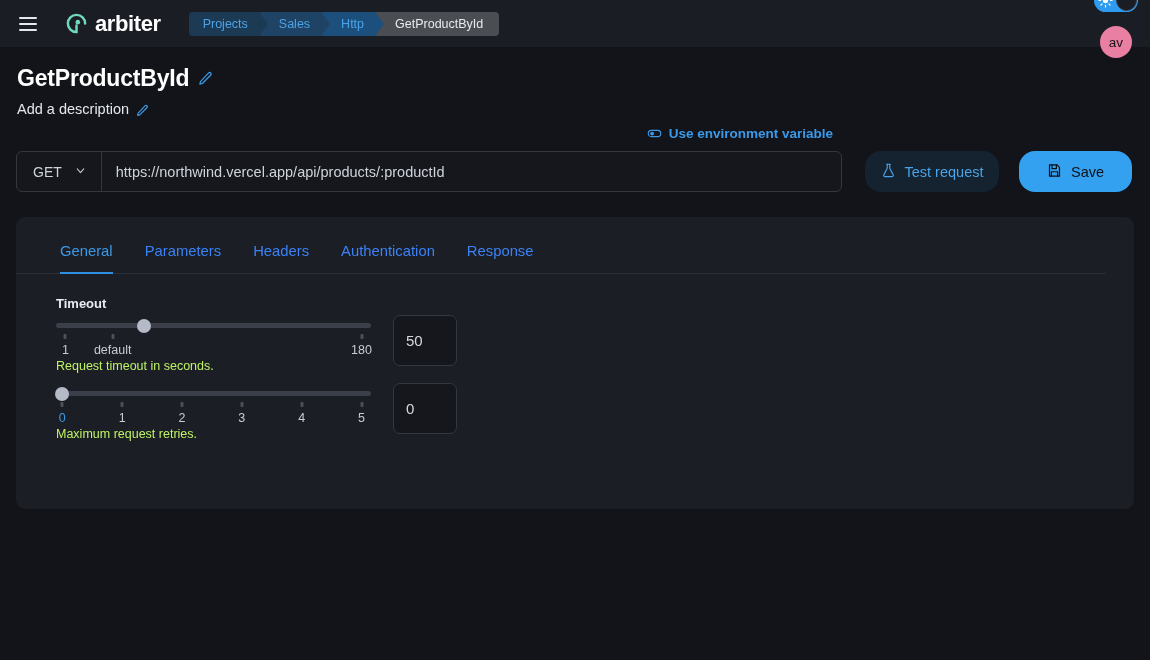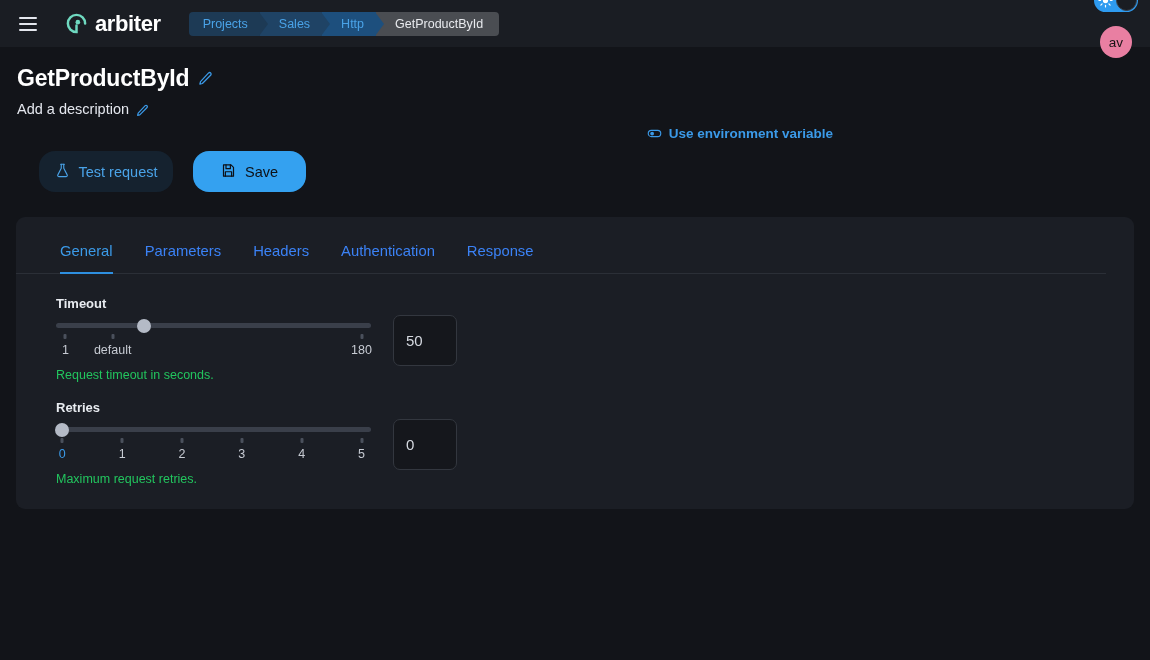--- a/index.html
+++ b/index.html
@@ -203,21 +203,21 @@
   }
   .ticks {
     position: relative; height: 16px; margin-top: 15px;
   }
   .tick {
     position: absolute; font-size: 12.5px; color: #c7cbd3;
     transform: translateX(-50%); white-space: nowrap;
   }
   .tick.hl { color: #3b9ae8; }
   .helper {
-    font-size: 12.5px; color: #22c55e; margin-top: 9px;
+    font-size: 12.5px; color: #bef264; 
   }
   .numbox {
     width: 64px; height: 51px; margin-left: 22px; margin-top: -8px;
     background: #15171c; border: 1px solid #33373f; border-radius: 7px;
     color: #d5d9e0; font-size: 15px;
     padding: 0 12px; outline: none;
     font-family: "Liberation Sans", sans-serif;
   }
 </style>
 </head>
@@ -290,20 +290,31 @@
   <div class="env-btn">
     <svg width="15" height="15" viewBox="0 0 24 24">
       <rect x="2" y="7" width="20" height="10" rx="5" fill="none" stroke="#3b9ae8" stroke-width="1.8"></rect>
       <circle cx="8.2" cy="12" r="3" fill="#3b9ae8"></circle>
     </svg>
     <span>Use environment variable</span>
   </div>
 </div>
 
 <div class="urlrow">
+  <div class="urlbox">
+    <div class="method">
+      <span>GET</span>
+      <span class="chev">
+        <svg width="13" height="13" viewBox="0 0 24 24" fill="none" stroke="#b9bec7" stroke-width="2.2" stroke-linecap="round" stroke-linejoin="round">
+          <polyline points="6 9 12 16 18 9"></polyline>
+        </svg>
+      </span>
+    </div>
+    <input class="urlinput" type="text" value="https://northwind.vercel.app/api/products/:productId" style="">
+  </div>
 
   <button class="btn btn-test">
     <span>
       <svg width="15" height="15" viewBox="0 0 24 24" fill="none" stroke="#4aa3e8" stroke-width="1.8" stroke-linecap="round" stroke-linejoin="round">
         <path d="M9 2h6"></path>
           <path d="M10 2v6.5L4.5 19a1.8 1.8 0 0 0 1.6 2.7h11.8A1.8 1.8 0 0 0 19.5 19L14 8.5V2"></path>
       </svg>
     </span>
     <span>Test request</span>
   </button>
@@ -347,21 +358,20 @@
             <div class="tick" style="left:97%">180</div>
           </div>
         </div>
         <div class="helper">Request timeout in seconds.</div>
       </div>
       <input class="numbox" type="text" value="50" style="">
     </div>
   </div>
 
   <div class="section" style="padding-top:18px">
-    <div class="field-label">Retries</div>
     <div class="slider-line">
       <div>
         <div class="slider-wrap">
           <div class="track">
             <div class="dot" style="left:2%"></div>
             <div class="dot" style="left:21%"></div>
             <div class="dot" style="left:40%"></div>
             <div class="dot" style="left:59%"></div>
             <div class="dot" style="left:78%"></div>
             <div class="dot" style="left:97%"></div>

